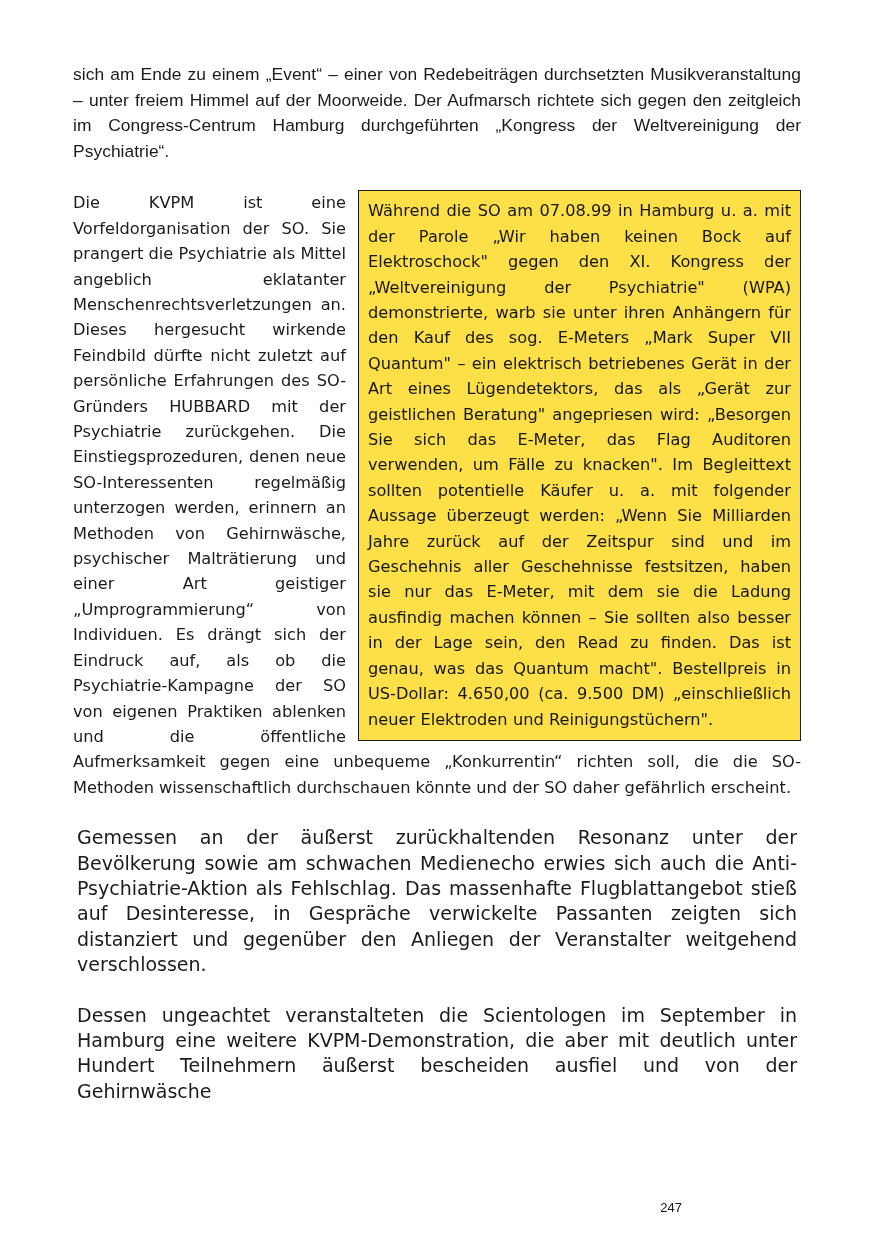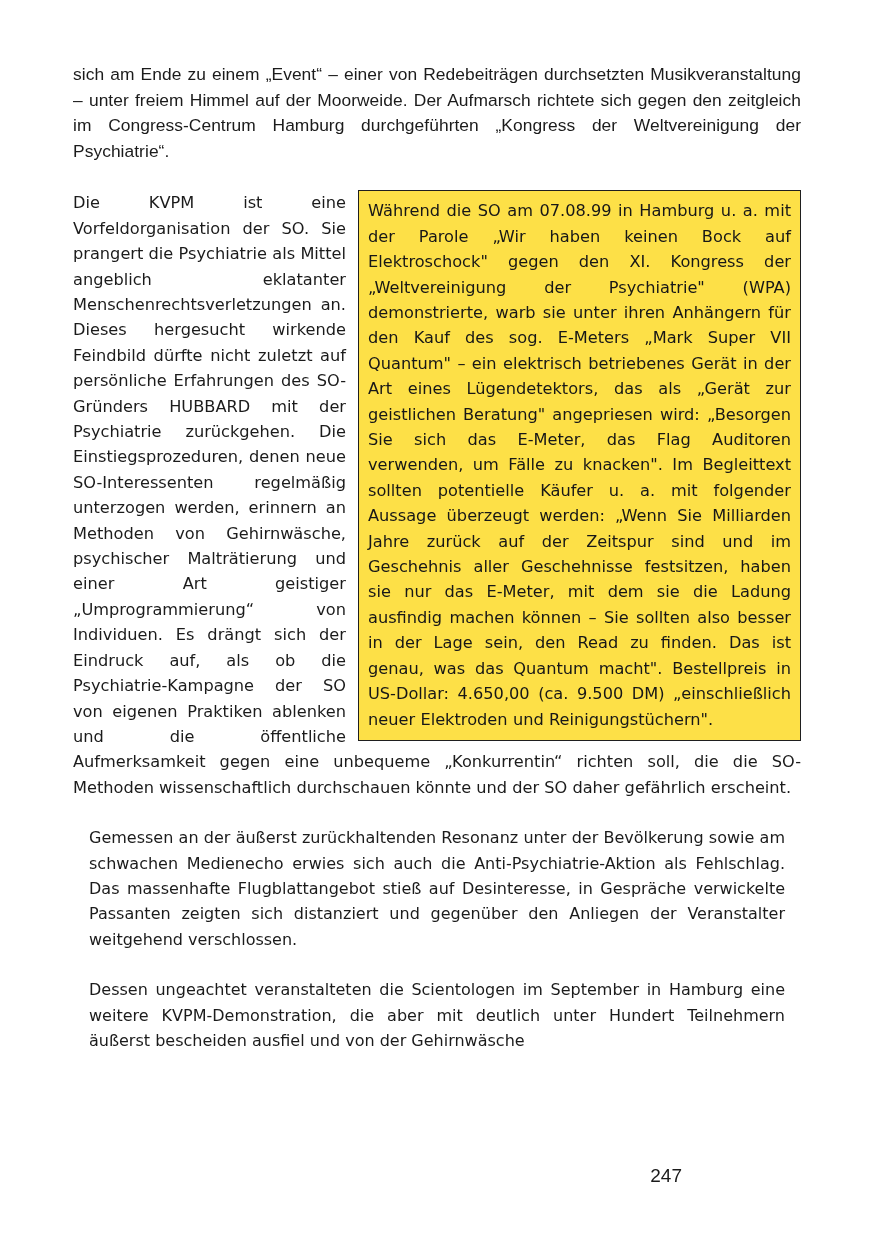--- a/index.html
+++ b/index.html
@@ -88,41 +88,41 @@
   }
 
   .col-text b,
   .dejavu-para b,
   p.body b {
     font-weight: 400;
   }
 
   
   .dejavu-para {
-    margin: 16px;
+    margin: 4px;
     font-family: "DejaVu Sans", sans-serif;
-    font-size: 16px;
+    font-size: 19px;
     line-height: 25.4px;
     text-align: justify;
     text-justify: inter-word;
     color: #1b1b1b;
   }
 
   .clearfix::after {
     content: "";
     display: block;
     clear: both;
   }
 
   .page-number {
     position: absolute;
     right: 73px;
-    top: 1164px;
+    top: 1196px;
     font-family: "Liberation Sans", "DejaVu Sans", sans-serif;
-    font-size: 19px;
+    font-size: 13px;
     line-height: 24px;
     color: #1b1b1b;
     text-align: right;
   }
 </style>
 </head>
 <body>
 
 <div class="page">
 

